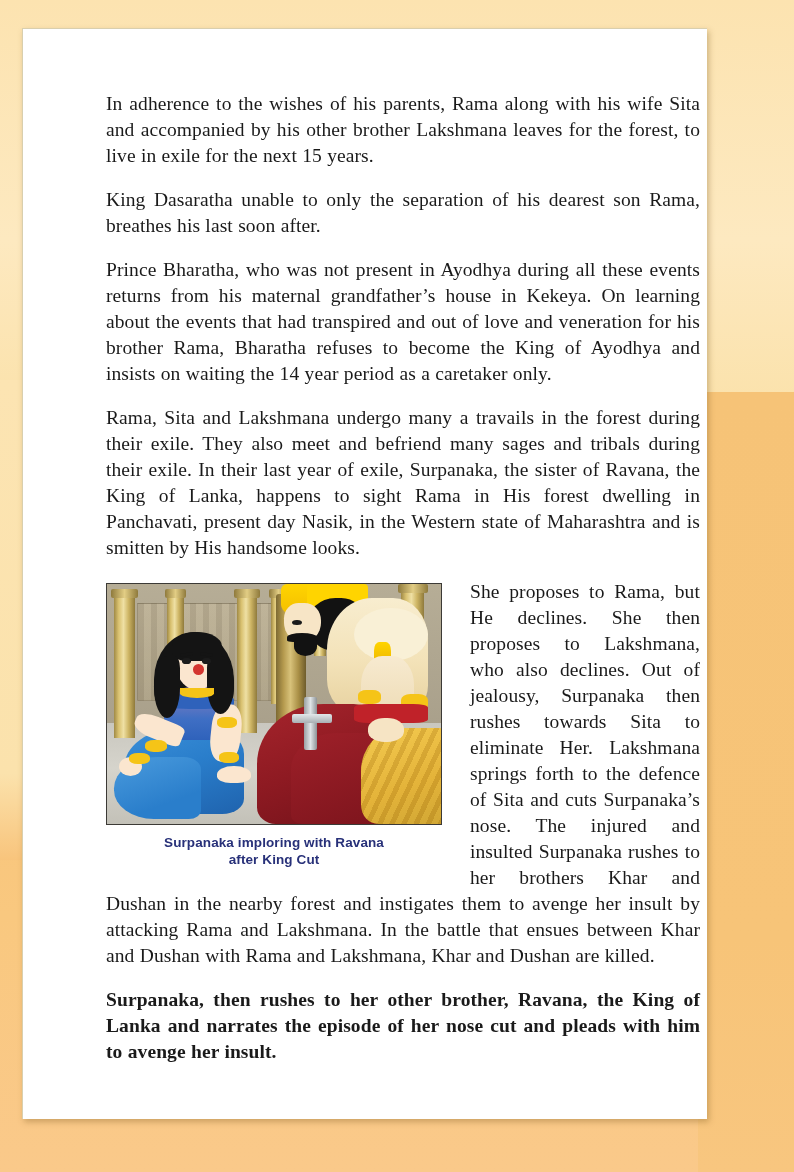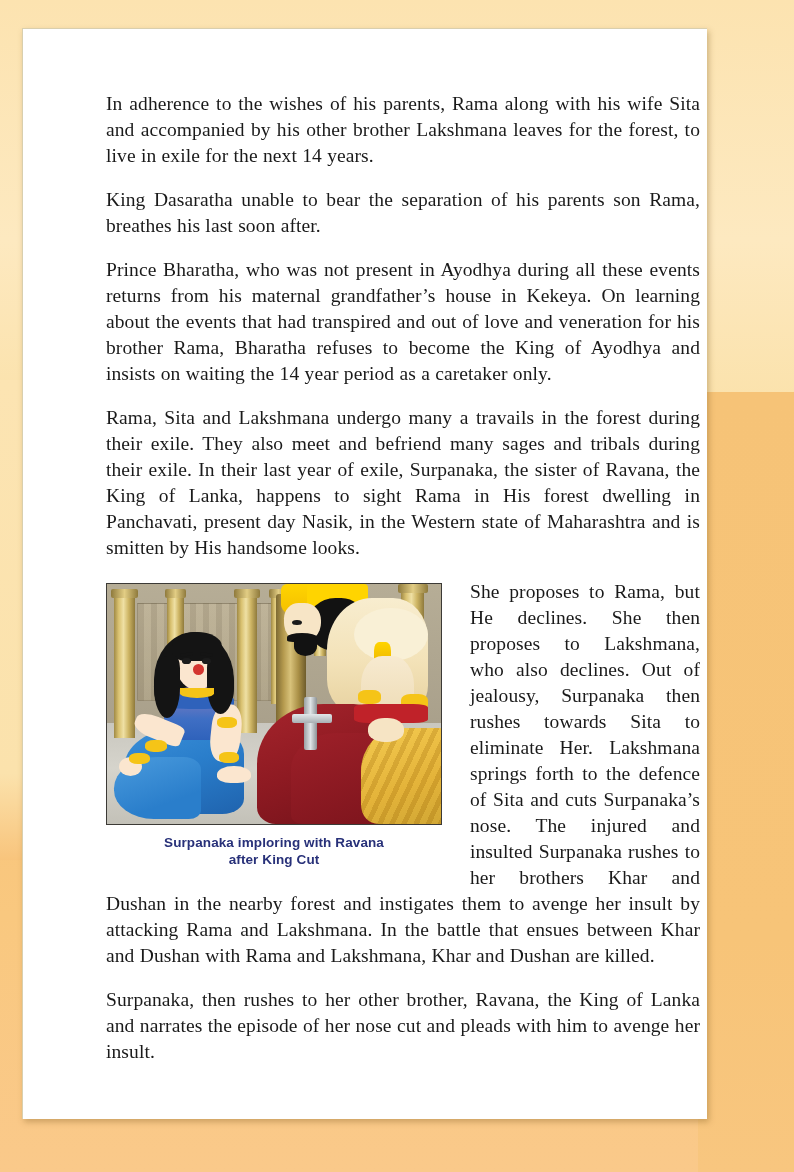--- a/index.html
+++ b/index.html
@@ -78,20 +78,21 @@
     margin: 0 0 18px 0;
     font-size: 19.5px;
     line-height: 26px;
     text-align: justify;
     color: #1a1a1a;
     letter-spacing: 0.1px;
     word-spacing: 0.3px;
   }
   p.para.last-left {
     margin-bottom: 4px;
+    font-weight: bold;
   }
 
   
   #figure {
     float: left;
     width: 336px;
     margin: 4px 28px 6px 0;
   }
   #figure-image {
     position: relative;
@@ -301,22 +302,22 @@
 <body>
 
 <div id="page-frame">
   <div id="frame-tone-top"></div>
   <div id="frame-tone-left"></div>
   <div id="frame-tone-bottomright"></div>
 
   <div id="paper">
     <div id="content">
 
-      <p class="para">In adherence to the wishes of his parents, Rama along with his wife Sita and accompanied by his other brother Lakshmana leaves for the forest, to live in exile for the next 14 years.</p>
-      <p class="para">King Dasaratha unable to bear the separation of his parents son Rama, breathes his last soon after.</p>
+      <p class="para">In adherence to the wishes of his parents, Rama along with his wife Sita and accompanied by his other brother Lakshmana leaves for the forest, to live in exile for the next 15 years.</p>
+      <p class="para">King Dasaratha unable to only the separation of his dearest son Rama, breathes his last soon after.</p>
       <p class="para">Prince Bharatha, who was not present in Ayodhya during all these events returns from his maternal grandfather’s house in Kekeya. On learning about the events that had transpired and out of love and veneration for his brother Rama, Bharatha refuses to become the King of Ayodhya and insists on waiting the 14 year period as a caretaker only.</p>
       <p class="para">Rama, Sita and Lakshmana undergo many a travails in the forest during their exile. They also meet and befriend many sages and tribals during their exile.  In their last year of exile, Surpanaka, the sister of Ravana, the King of Lanka, happens to sight Rama in His forest dwelling in Panchavati, present day Nasik, in the Western state of Maharashtra and is smitten by His handsome looks.</p>
 
       <div id="figure">
         <div id="figure-image">
           <div class="ill-bg-wall"></div>
           <div class="ill-bg-floor"></div>
           <div class="ill-relief"></div>
 
           <div class="pillar p1"></div>

